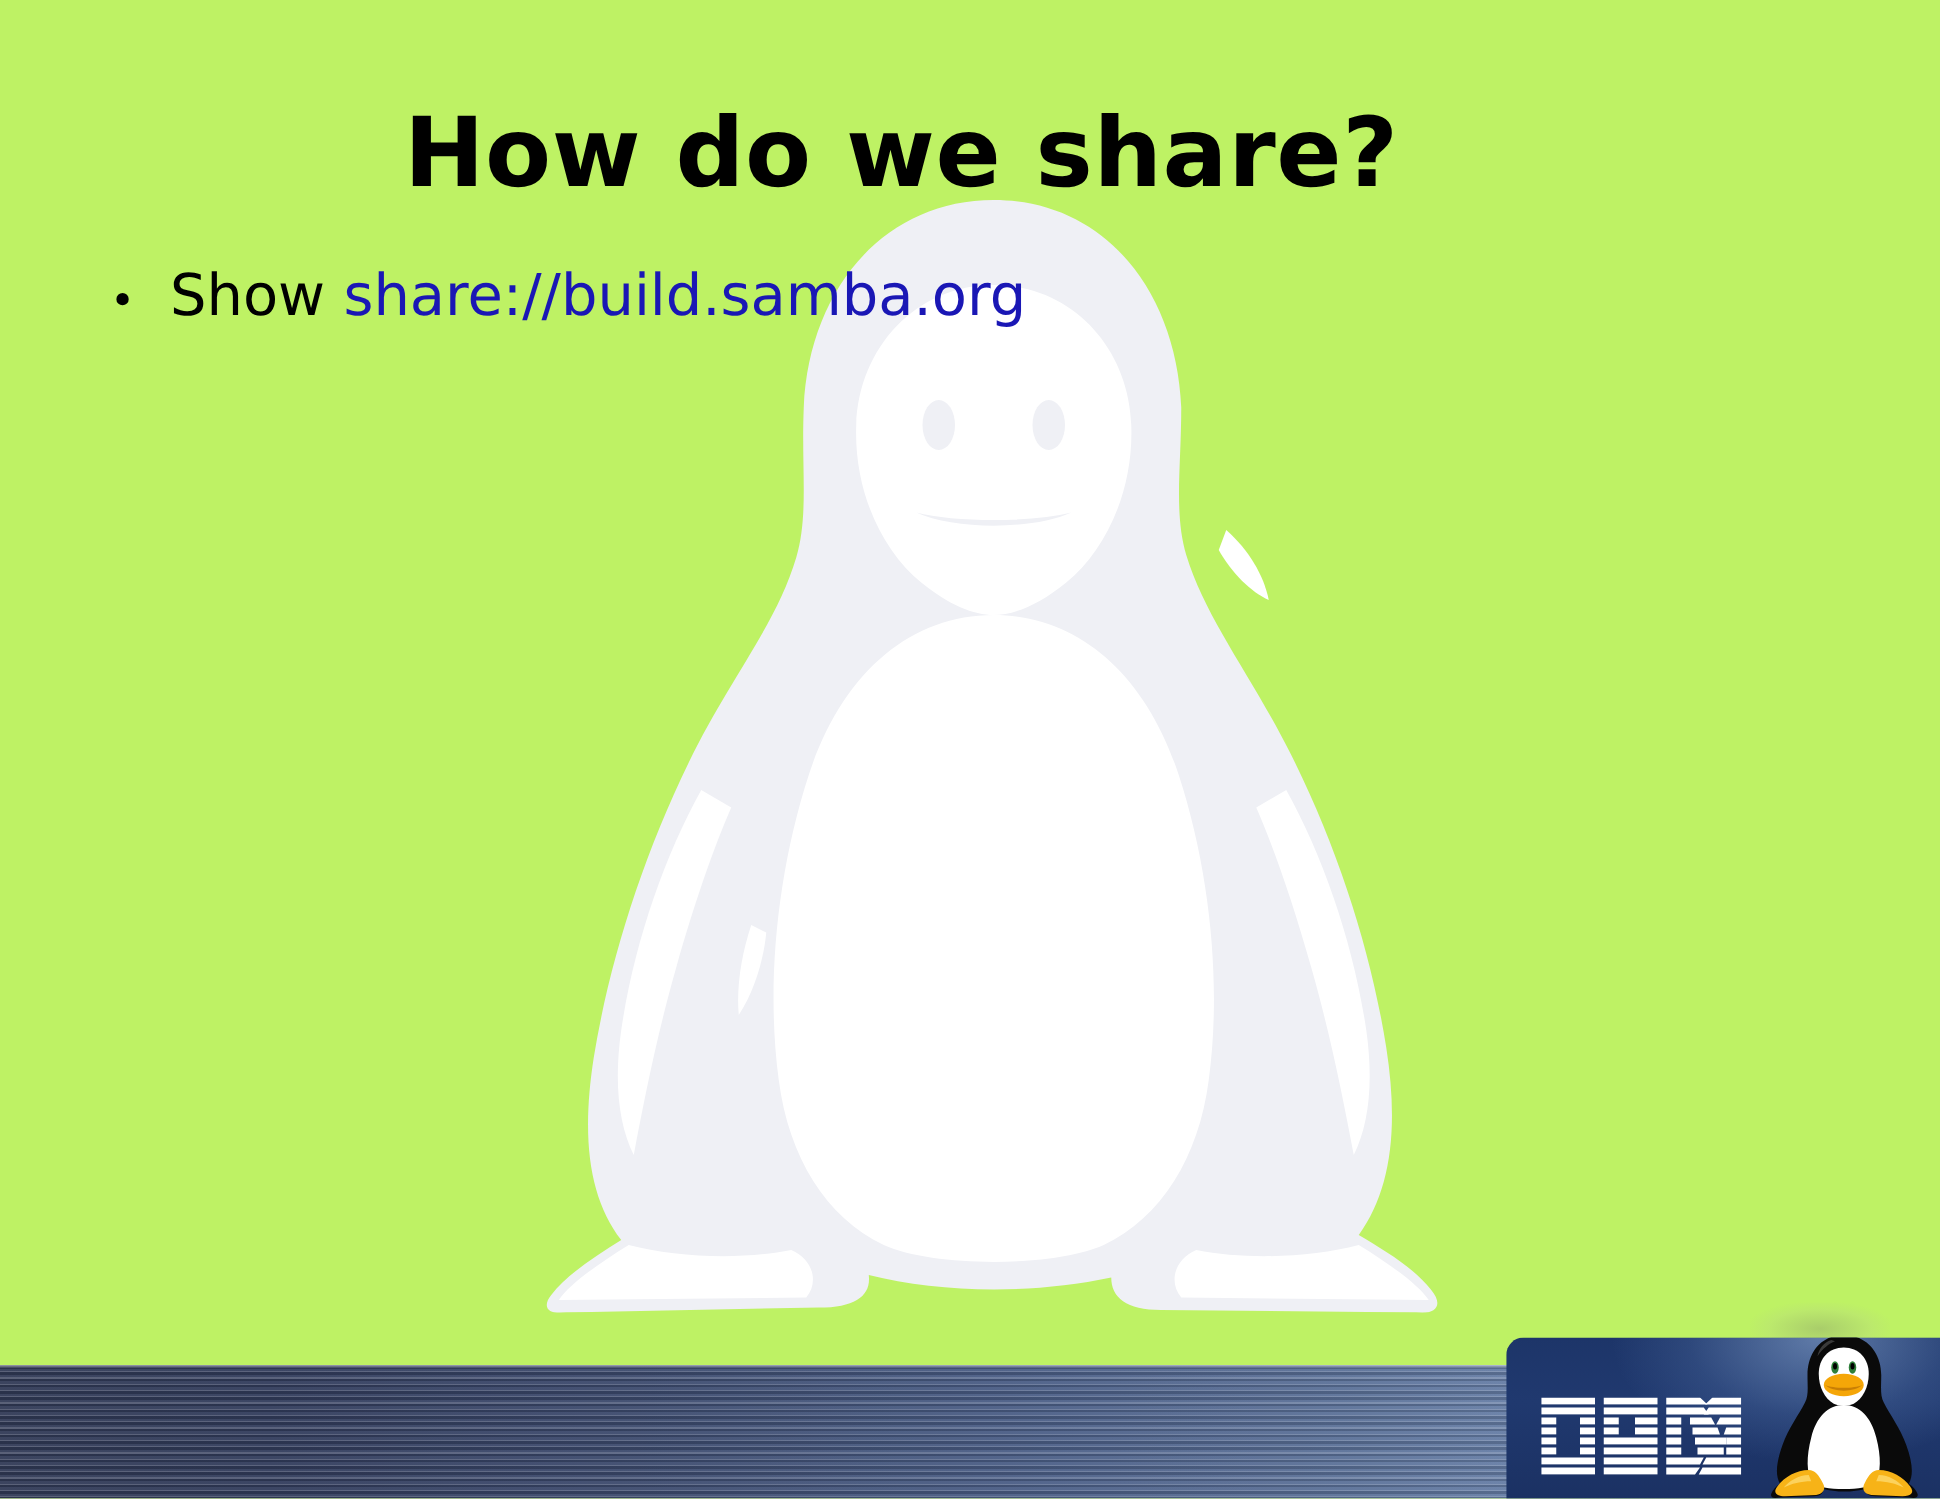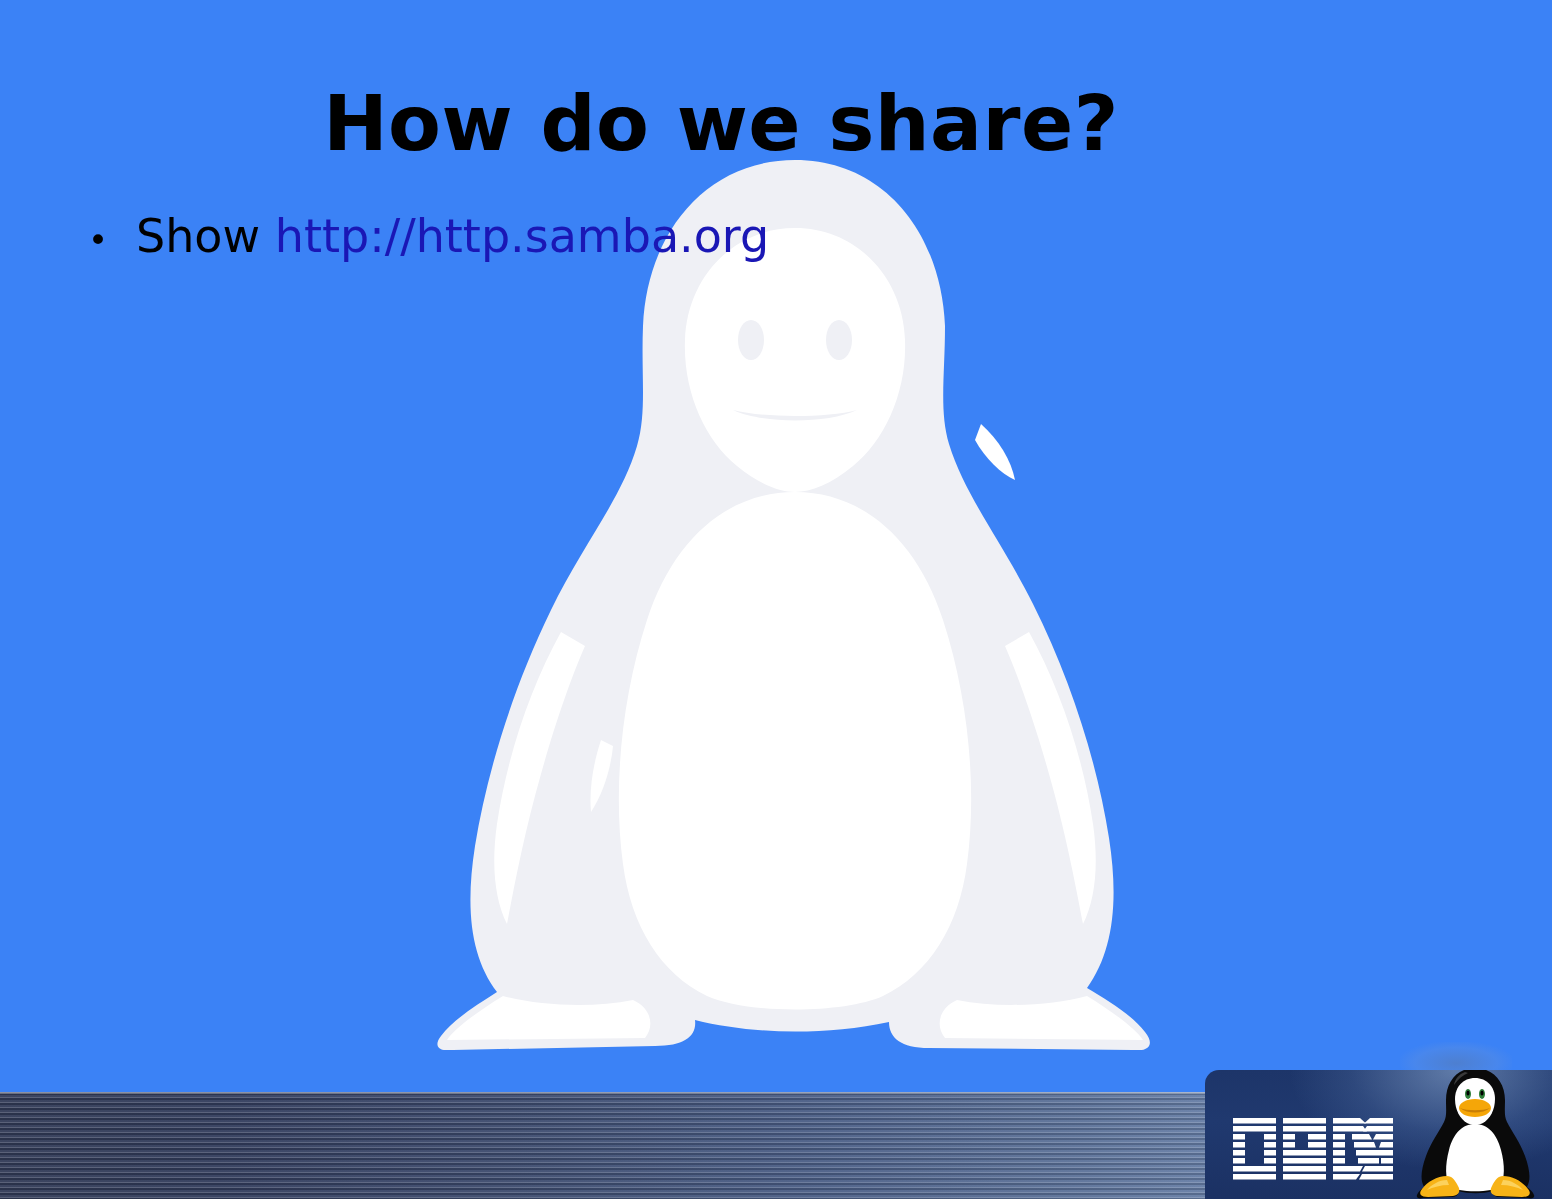--- a/index.html
+++ b/index.html
@@ -11,21 +11,21 @@
     width: 1552px;
     height: 1199px;
     font-family: "DejaVu Sans", "Liberation Sans", sans-serif;
     overflow: hidden;
   }
 
   .slide {
     position: relative;
     width: 1552px;
     height: 1199px;
-    background: #3b82f6;
+    background: #bef264;
     overflow: hidden;
   }
 
   
   .watermark {
     position: absolute;
     left: 355px;
     top: 140px;
     width: 880px;
     height: 910px;
@@ -252,21 +252,21 @@
         <path d="M378 270 C 408 278, 472 278, 502 270 C 472 284, 408 284, 378 270 Z"></path>
       </g>
     </svg>
   </div>
 
   <div class="title">How do we share?</div>
 
   <div class="body-list">
     <div class="bullet-row">
       <span class="bullet-marker">•</span>
-      <span class="bullet-text"><span>Show </span><span class="link">http://http.samba.org</span></span>
+      <span class="bullet-text"><span>Show </span><span class="link">share://build.samba.org</span></span>
     </div>
   </div>
 
   <div class="tux-shadow"></div>
 
   <div class="bottom-bar">
     <div class="bar-base"></div>
     <div class="bar-stripes"></div>
     <div class="bar-topline"></div>
   </div>

